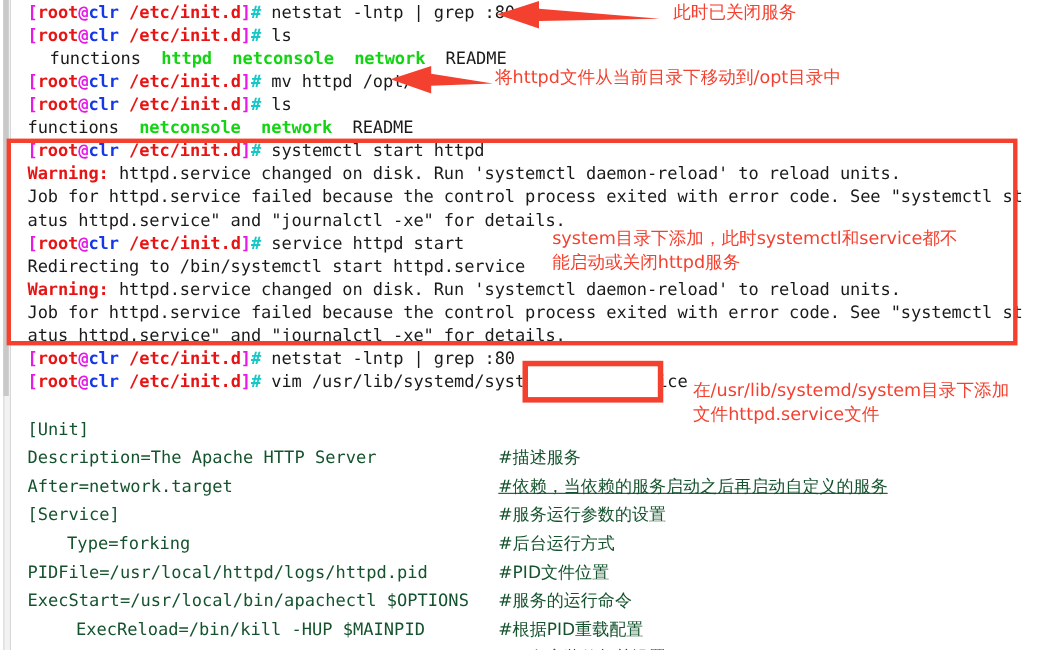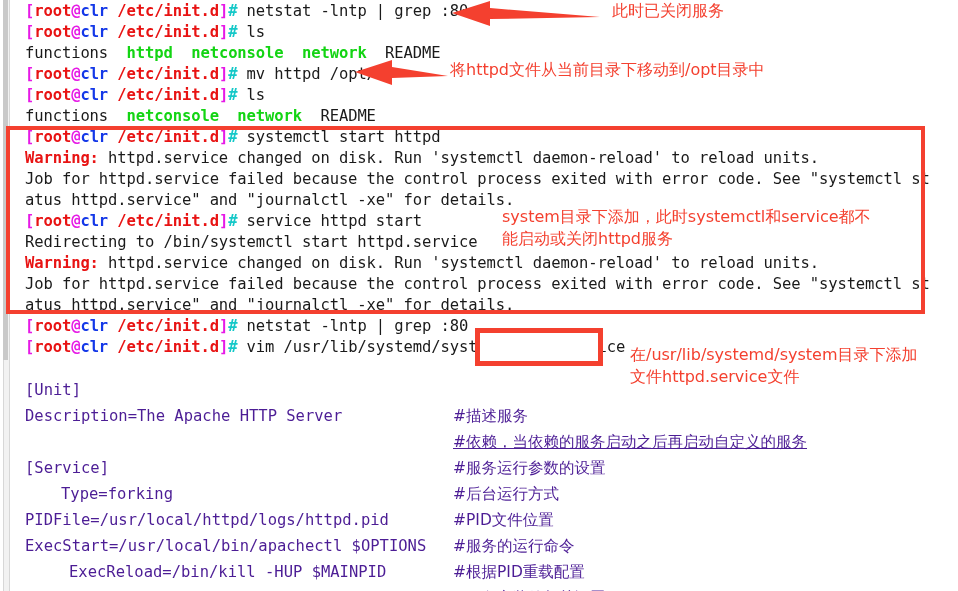--- a/index.html
+++ b/index.html
@@ -47,21 +47,21 @@
   .exe    { color: #13d413; font-weight: bold; }   
   .warn   { color: #e81313; font-weight: bold; } 
 
   
   .cfgline {
     position: absolute;
     height: 26px;
     line-height: 26px;
     white-space: pre;
     font-size: 15.5px;
-    color: #4c1d95;
+    color: #14532d;
     font-family: "DejaVu Sans Mono", "Liberation Mono", monospace;
   }
   .cfg-left  { left: 12px; }
   .cfg-right { left: 440px; font-family: "DejaVu Sans", "Liberation Sans", sans-serif; }
 
   
   #scroll-track {
     position: absolute;
     left: 3px; top: 0;
     width: 5px; height: 591px;
@@ -104,38 +104,39 @@
     background: #ffffff;
   }
   svg.arrow { position: absolute; overflow: visible; }
 </style>
 </head>
 <body>
 
 <div id="terminal">
     <div class="line" style="top: 1px;"><span class="br">[</span><span class="user">root</span><span class="br">@</span><span class="host">clr</span><span class="cmd"> </span><span class="path">/etc/init.d</span><span class="br">]</span><span class="hash">#</span><span class="cmd"> netstat -lntp | grep :80</span></div>
     <div class="line" style="top: 22px;"><span class="br">[</span><span class="user">root</span><span class="br">@</span><span class="host">clr</span><span class="cmd"> </span><span class="path">/etc/init.d</span><span class="br">]</span><span class="hash">#</span><span class="cmd"> ls</span></div>
-    <div class="line" style="top: 43px;"><span class="cmd">functions</span><span class="cmd">  </span><span class="exe">httpd</span><span class="cmd">  </span><span class="exe">netconsole</span><span class="cmd">  </span><span class="exe">network</span><span class="cmd">  </span><span class="cmd">README</span></div>
+    <div class="line" style="top: 43px; margin-left: 20px;"><span class="cmd">functions</span><span class="cmd">  </span><span class="exe">httpd</span><span class="cmd">  </span><span class="exe">netconsole</span><span class="cmd">  </span><span class="exe">network</span><span class="cmd">  </span><span class="cmd">README</span></div>
     <div class="line" style="top: 64px;"><span class="br">[</span><span class="user">root</span><span class="br">@</span><span class="host">clr</span><span class="cmd"> </span><span class="path">/etc/init.d</span><span class="br">]</span><span class="hash">#</span><span class="cmd"> mv httpd /opt/</span></div>
     <div class="line" style="top: 85px;"><span class="br">[</span><span class="user">root</span><span class="br">@</span><span class="host">clr</span><span class="cmd"> </span><span class="path">/etc/init.d</span><span class="br">]</span><span class="hash">#</span><span class="cmd"> ls</span></div>
     <div class="line" style="top: 106px;"><span class="cmd">functions</span><span class="cmd">  </span><span class="exe">netconsole</span><span class="cmd">  </span><span class="exe">network</span><span class="cmd">  </span><span class="cmd">README</span></div>
     <div class="line" style="top: 127px;"><span class="br">[</span><span class="user">root</span><span class="br">@</span><span class="host">clr</span><span class="cmd"> </span><span class="path">/etc/init.d</span><span class="br">]</span><span class="hash">#</span><span class="cmd"> systemctl start httpd</span></div>
     <div class="line" style="top: 148px;"><span class="warn">Warning:</span><span class="cmd"> httpd.service changed on disk. Run 'systemctl daemon-reload' to reload units.</span></div>
     <div class="line" style="top: 169px;"><span class="cmd">Job for httpd.service failed because the control process exited with error code. See "systemctl st</span></div>
     <div class="line" style="top: 190px;"><span class="cmd">atus httpd.service" and "journalctl -xe" for details.</span></div>
     <div class="line" style="top: 211px;"><span class="br">[</span><span class="user">root</span><span class="br">@</span><span class="host">clr</span><span class="cmd"> </span><span class="path">/etc/init.d</span><span class="br">]</span><span class="hash">#</span><span class="cmd"> service httpd start</span></div>
     <div class="line" style="top: 232px;"><span class="cmd">Redirecting to /bin/systemctl start httpd.service</span></div>
     <div class="line" style="top: 253px;"><span class="warn">Warning:</span><span class="cmd"> httpd.service changed on disk. Run 'systemctl daemon-reload' to reload units.</span></div>
     <div class="line" style="top: 274px;"><span class="cmd">Job for httpd.service failed because the control process exited with error code. See "systemctl st</span></div>
     <div class="line" style="top: 295px;"><span class="cmd">atus httpd.service" and "journalctl -xe" for details.</span></div>
     <div class="line" style="top: 316px;"><span class="br">[</span><span class="user">root</span><span class="br">@</span><span class="host">clr</span><span class="cmd"> </span><span class="path">/etc/init.d</span><span class="br">]</span><span class="hash">#</span><span class="cmd"> netstat -lntp | grep :80</span></div>
     <div class="line" style="top: 337px;"><span class="br">[</span><span class="user">root</span><span class="br">@</span><span class="host">clr</span><span class="cmd"> </span><span class="path">/etc/init.d</span><span class="br">]</span><span class="hash">#</span><span class="cmd"> vim /usr/lib/systemd/system/</span><span class="cmd">httpd.service</span></div>
     <div class="cfgline cfg-left" style="top: 377px;">[Unit]</div>
     <div class="cfgline cfg-left" style="top: 403px;">Description=The Apache HTTP Server</div>
     <div class="cfgline cfg-right" style="top: 403px;">#描述服务</div>
+    <div class="cfgline cfg-left" style="top: 429px;">After=network.target</div>
     <div class="cfgline cfg-right" style="top: 429px; text-decoration: underline;">#依赖，当依赖的服务启动之后再启动自定义的服务</div>
     <div class="cfgline cfg-left" style="top: 455px;">[Service]</div>
     <div class="cfgline cfg-right" style="top: 455px;">#服务运行参数的设置</div>
     <div class="cfgline cfg-left" style="top: 481px; margin-left: 36px;">Type=forking</div>
     <div class="cfgline cfg-right" style="top: 481px;">#后台运行方式</div>
     <div class="cfgline cfg-left" style="top: 507px;">PIDFile=/usr/local/httpd/logs/httpd.pid</div>
     <div class="cfgline cfg-right" style="top: 507px;">#PID文件位置</div>
     <div class="cfgline cfg-left" style="top: 533px;">ExecStart=/usr/local/bin/apachectl $OPTIONS</div>
     <div class="cfgline cfg-right" style="top: 533px;">#服务的运行命令</div>
     <div class="cfgline cfg-left" style="top: 559px; margin-left: 44px;">ExecReload=/bin/kill -HUP $MAINPID</div>

